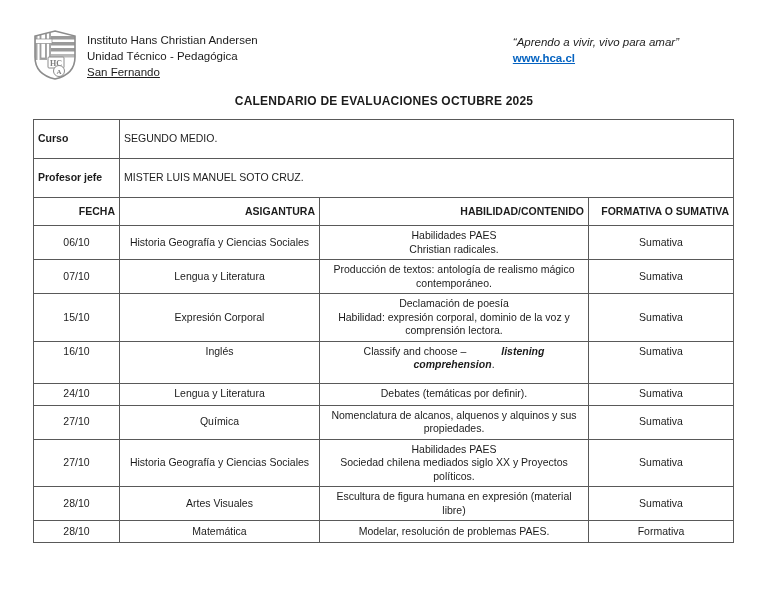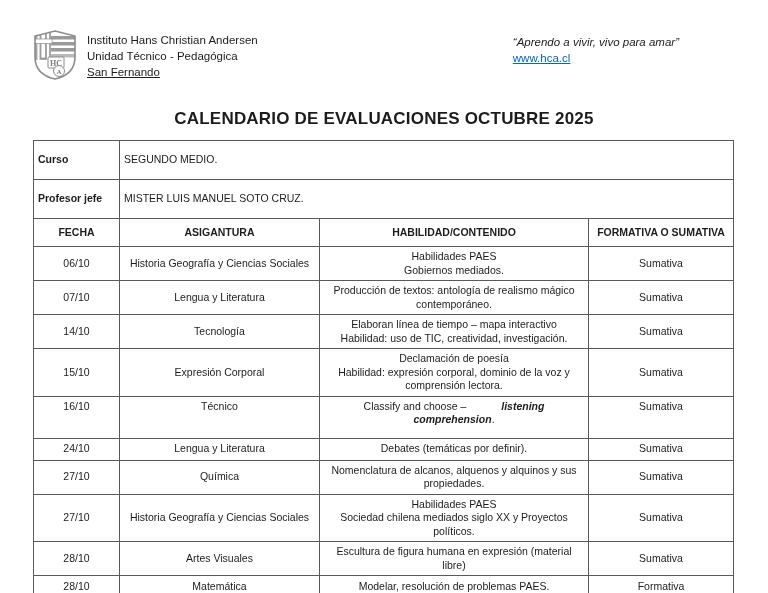--- a/index.html
+++ b/index.html
@@ -12,47 +12,47 @@
   .page { padding: 30px 33px 0 33px; }
 
   
   .doc-header { display: flex; justify-content: space-between; align-items: flex-start; }
   .header-left { display: flex; gap: 10px; }
   .logo { width: 44px; height: 50px; flex: 0 0 auto; }
   .inst-lines { font-size: 11.5px; line-height: 16px; padding-top: 2px; }
   .inst-city { text-decoration: underline; }
   .header-right { font-size: 11.5px; line-height: 16px; padding-top: 4px; margin-right: 56px; }
   .motto { font-style: italic; }
-  .website { color: #0563C1; text-decoration: underline; cursor: pointer; }
+  .website { color: #0563C1; text-decoration: underline; cursor: pointer; font-weight: bold; }
 
   
   .doc-title {
-    text-align: center; font-weight: bold; font-size: 17px;
-    margin: 29px 0 11px 0; letter-spacing: 0.2px;
+    text-align: center; font-weight: bold; font-size: 12px;
+    margin: 14px 0 11px 0; letter-spacing: 0.2px;
   }
 
   
   table.eval { border-collapse: collapse; width: 700px; table-layout: fixed; }
   table.eval td, table.eval th {
     border: 1px solid #595959;
     font-size: 10.5px;
     line-height: 13.5px;
     padding: 3px 4px;
     vertical-align: middle;
     word-wrap: break-word;
   }
   col.c-fecha { width: 86px; }
   col.c-asig  { width: 200px; }
   col.c-cont  { width: 269px; }
   col.c-tipo  { width: 145px; }
 
   .info-label { font-weight: bold; text-align: left; padding-left: 6px; height: 39px; }
   .info-value { text-align: left; padding-left: 7px; }
 
-  th { font-weight: bold; text-align: center; height: 28px; }
+  th { font-weight: bold; text-align: right; height: 28px; }
   td.c { text-align: center; }
   tr.data-row td { height: 22px; }
   tr.tall td { vertical-align: top; height: 42px; }
   .seg-bold-italic { font-weight: bold; font-style: italic; margin-left: 32px; }
   .content-line { text-align: center; }
 </style>
 </head>
 <body>
 
 <div class="page">
@@ -125,53 +125,44 @@
         <th>HABILIDAD/CONTENIDO</th>
         <th>FORMATIVA O SUMATIVA</th>
       </tr>
     </tbody>
     <tbody>
         <tr class="data-row">
           <td class="c">06/10</td>
           <td class="c">Historia Geografía y Ciencias Sociales</td>
           <td class="c">
             <div class="content-line"><span>Habilidades PAES</span></div>
-            <div class="content-line"><span>Gobiernos mediados.</span></div>
+            <div class="content-line"><span>Christian radicales.</span></div>
           </td>
           <td class="c">Sumativa</td>
         </tr>
         <tr class="data-row">
           <td class="c">07/10</td>
           <td class="c">Lengua y Literatura</td>
           <td class="c">
             <div class="content-line"><span>Producción de textos: antología de realismo mágico contemporáneo.</span></div>
           </td>
           <td class="c">Sumativa</td>
         </tr>
         <tr class="data-row">
-          <td class="c">14/10</td>
-          <td class="c">Tecnología</td>
-          <td class="c">
-            <div class="content-line"><span>Elaboran línea de tiempo – mapa interactivo</span></div>
-            <div class="content-line"><span>Habilidad: uso de TIC, creatividad, investigación.</span></div>
-          </td>
-          <td class="c">Sumativa</td>
-        </tr>
-        <tr class="data-row">
           <td class="c">15/10</td>
           <td class="c">Expresión Corporal</td>
           <td class="c">
             <div class="content-line"><span>Declamación de poesía</span></div>
             <div class="content-line"><span>Habilidad: expresión corporal, dominio de la voz y comprensión lectora.</span></div>
           </td>
           <td class="c">Sumativa</td>
         </tr>
         <tr class="data-row tall">
           <td class="c">16/10</td>
-          <td class="c">Técnico</td>
+          <td class="c">Inglés</td>
           <td class="c">
             <div class="content-line"><span>Classify and choose – </span><span class="seg-bold-italic">listening comprehension</span><span>.</span></div>
           </td>
           <td class="c">Sumativa</td>
         </tr>
         <tr class="data-row">
           <td class="c">24/10</td>
           <td class="c">Lengua y Literatura</td>
           <td class="c">
             <div class="content-line"><span>Debates (temáticas por definir).</span></div>

